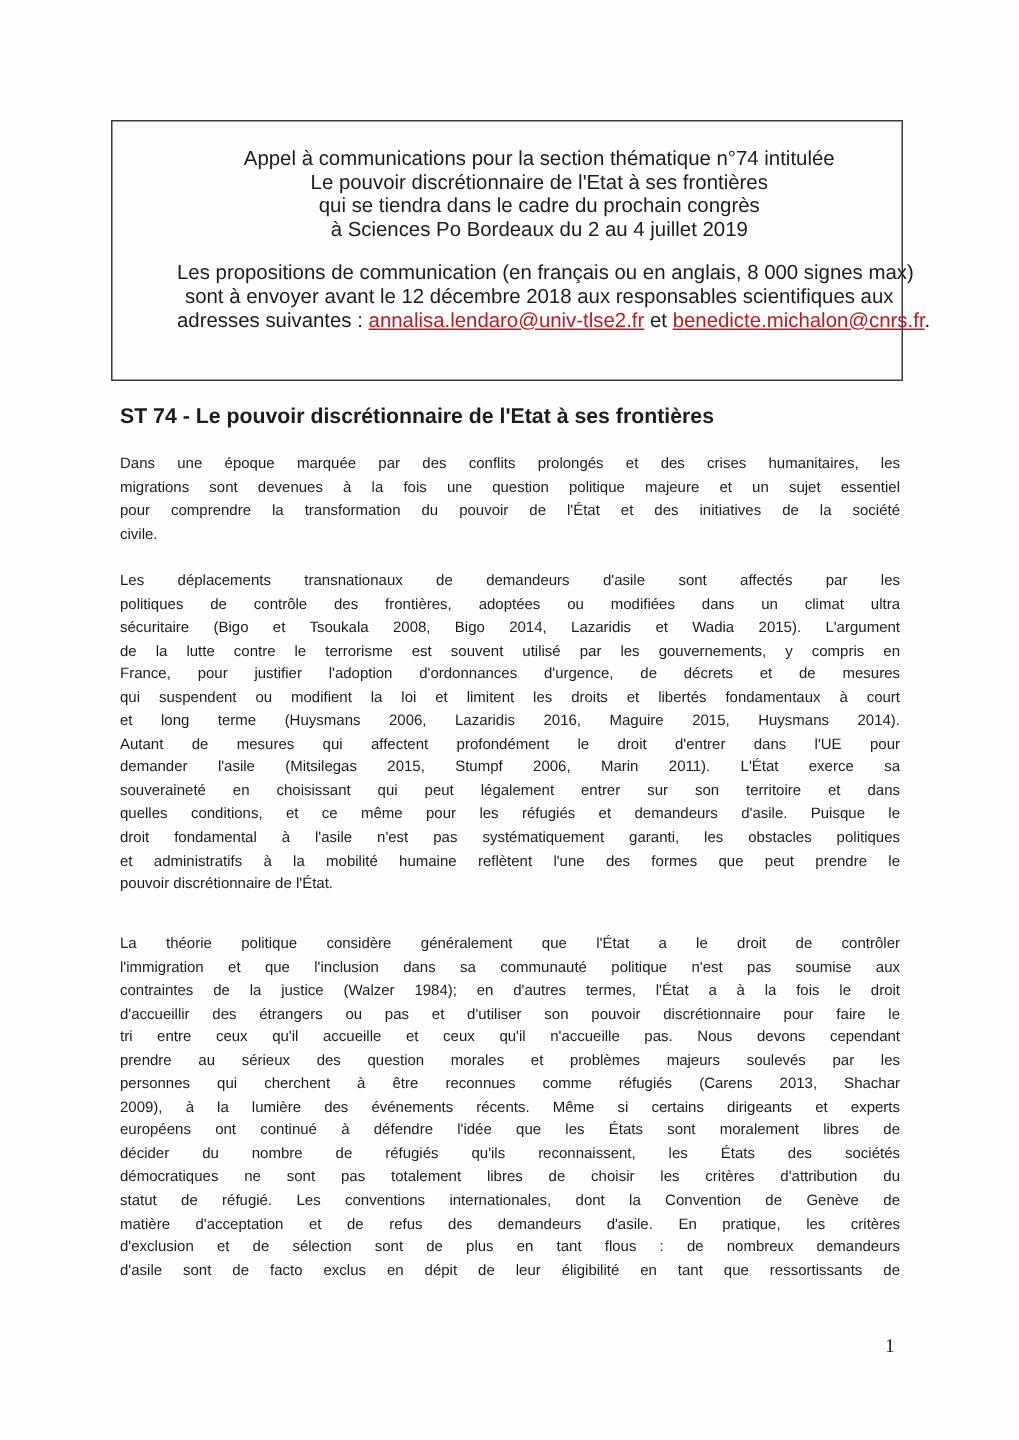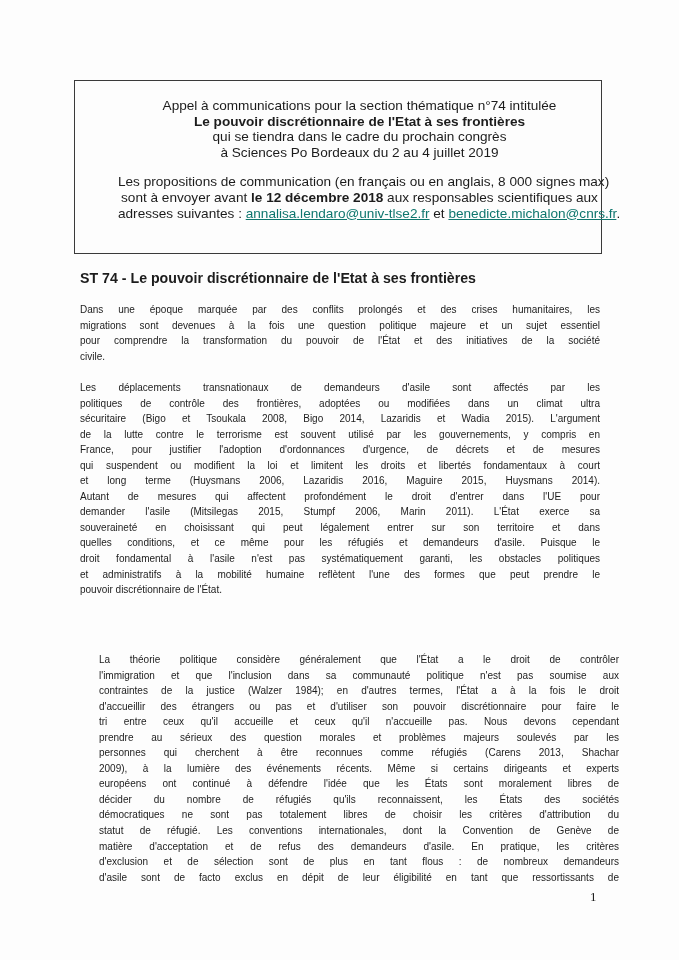--- a/index.html
+++ b/index.html
@@ -30,23 +30,23 @@
       border: 1.5px solid #3a3a3a;
       box-sizing: border-box;
       text-align: center;
       font-size: 13.6px;
       line-height: 15.6px;
       padding-top: 17px;
       padding-left: 43px;
     }
     .callout-box .line { display: block; white-space: nowrap; }
     .callout-box .gap { height: 14px; }
-    .callout-box b { font-weight: bold; }
+    .callout-box b { font-weight: normal; }
     .email-link {
-      color: #0f766e;
+      color: #b91c1c;
       text-decoration: underline;
     }
     .section-heading {
       position: absolute;
       left: 80px;
       top: 270px;
       font-size: 14.2px;
       font-weight: bold;
       white-space: nowrap;
     }
@@ -62,21 +62,21 @@
       display: block;
       text-align: justify;
       text-align-last: justify;
       white-space: nowrap;
     }
     .para .l.last {
       text-align-last: left;
     }
     #para-1 { top: 302px; }
     #para-2 { top: 380px; }
-    #para-3 { top: 652px; margin-left: 19px; }
+    #para-3 { top: 622px; }
     .page-number {
       position: absolute;
       left: 590px;
       top: 889px;
       font-family: "Liberation Serif", serif;
       font-size: 13px;
     }
   </style>
 </head>
 <body>

